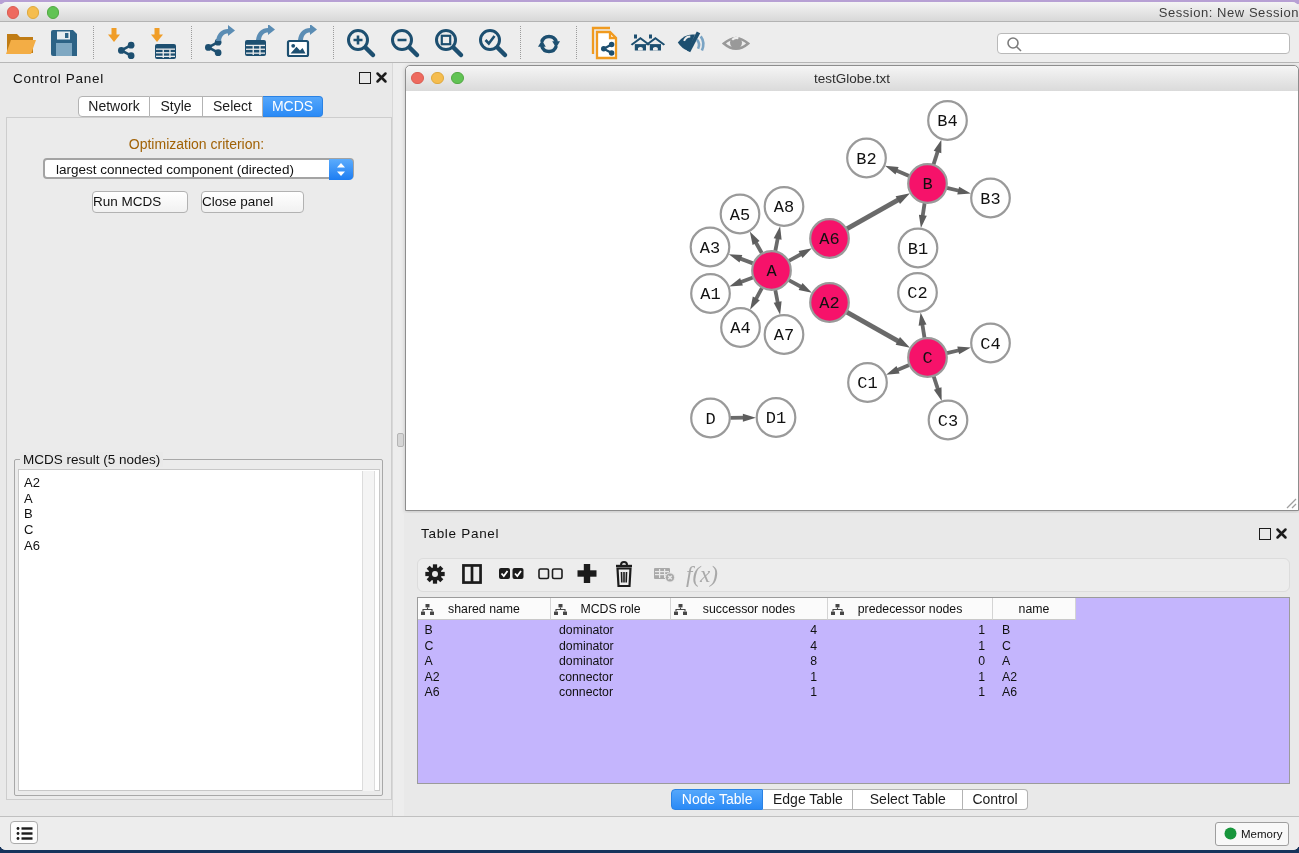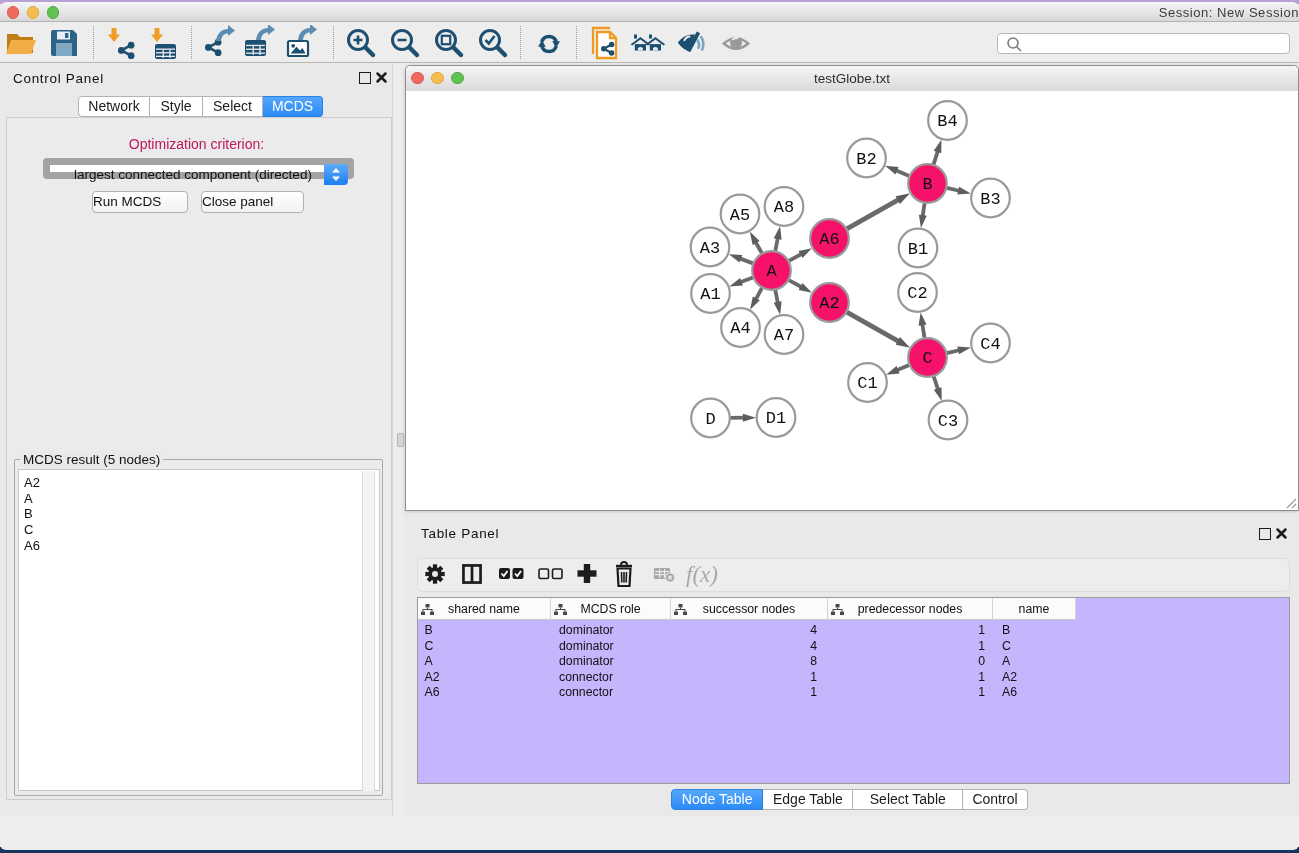--- a/index.html
+++ b/index.html
@@ -19,22 +19,22 @@
 
 #left{position:absolute;left:0;top:61px;width:393px;height:753px;background:#e9e9e9;border-right:1px solid #d8d8d8}
 .phdr{font-size:13.5px;letter-spacing:0.7px;color:#111}
 .sqico{position:absolute;width:12px;height:12px;border:1.8px solid #1c1c1c}
 .tabs{position:absolute;display:flex}
 .tab{height:21px;background:#fff;border:1px solid #b3b3b3;border-left:none;font-size:14px;color:#1b1b1b;text-align:center;line-height:19px}
 .tab.first{border-left:1px solid #b3b3b3;border-radius:4px 0 0 4px}
 .tab.last{border-radius:0 4px 4px 0}
 .tab.sel{background:linear-gradient(#55a7fb,#2a8af6);border-color:#2a82e4;color:#fff}
 #lcontent{position:absolute;left:6px;top:54px;width:386px;height:683px;background:#ebebeb;border:1px solid #cdcdcd}
-#optlabel{position:absolute;left:0;top:73px;width:393px;text-align:center;font-size:14px;color:#be185d}
-#dropdown{position:absolute;left:43px;top:95px;width:311px;height:21px;background:#fff;border:7px solid #a3a3a3;border-radius:4px;font-size:13.5px;color:#111;line-height:19px;padding-left:24px}
+#optlabel{position:absolute;left:0;top:73px;width:393px;text-align:center;font-size:14px;color:#a16207}
+#dropdown{position:absolute;left:43px;top:95px;width:311px;height:21px;background:#fff;border:2px solid #a3a3a3;border-radius:4px;font-size:13.5px;color:#111;line-height:19px;padding-left:11px}
 #spinner{position:absolute;right:-1px;top:-1px;width:24px;height:21px;background:linear-gradient(#5cacfc,#1d7df2);border-radius:0 4px 4px 0}
 .btn{position:absolute;height:22px;background:linear-gradient(#ffffff,#f1f1f1);border:1px solid #b2b2b2;border-radius:4px;font-size:13.5px;color:#111;text-align:left;line-height:20px}
 #groupbox{position:absolute;left:14px;top:396px;width:369px;height:337px;border:1px solid #a8a8a8;border-radius:2px}
 #grouplabel{position:absolute;left:5px;top:-8px;background:#e9e9e9;padding:0 3px;font-size:13.5px;color:#111}
 #listbox{position:absolute;left:3px;top:9px;width:362px;height:322px;background:#fff;border:1px solid #c8c8c8}
 #listbox .items{position:absolute;left:5px;top:5px;font-size:13px;line-height:15.7px;color:#111}
 #lscroll{position:absolute;right:4px;top:1px;width:13px;height:320px;background:#f4f4f4;border-left:1px solid #dcdcdc;border-right:1px solid #dcdcdc}
 
 #netwin{position:absolute;left:405px;top:63px;width:894px;height:446px;border:1px solid #8d8d8d;border-radius:5px 5px 0 0;background:#fff;box-shadow:0 1px 4px rgba(0,0,0,.18)}
 #nettitle{position:absolute;left:0;top:0;width:100%;height:28px;background:linear-gradient(#f5f5f5,#d8d8d8);border-bottom:1px solid #ababab;border-radius:5px 5px 0 0}
@@ -471,13 +471,33 @@
         <div class="trow" style="left:584px;top:86.19999999999999px">A6</div>
     </div>
     <div class="tabs" style="left:267px;top:276px">
         <div class="tab first sel" style="width:92.3px">Node Table</div>
         <div class="tab" style="width:90.2px">Edge Table</div>
         <div class="tab" style="width:109.6px">Select Table</div>
         <div class="tab last" style="width:64.8px">Control</div>
       </div>
   </div>
 
+  <div id="status">
+    <div id="hambtn">
+        <svg width="26" height="21" style="position:absolute;left:5px;top:4px">
+      <g fill="#1c1c1c">
+            <circle cx="2" cy="2.5" r="1.4"></circle>
+            <circle cx="2" cy="7.5" r="1.4"></circle>
+            <circle cx="2" cy="12.5" r="1.4"></circle>
+      <rect x="5.5" y="1.3" width="11" height="2.4"></rect>
+            <rect x="5.5" y="6.3" width="11" height="2.4"></rect>
+            <rect x="5.5" y="11.3" width="11" height="2.4"></rect>
+          </g>
+        </svg>
+    </div>
+    <div id="membtn">
+        <svg width="14" height="14" style="position:absolute;left:8px;top:4px">
+          <circle cx="6.5" cy="6.5" r="6" fill="#18963c"></circle>
+        </svg>
+      <span style="position:absolute;left:25px;top:5px">Memory</span>
+    </div>
+  </div>
 </div>
 
 </body></html>

